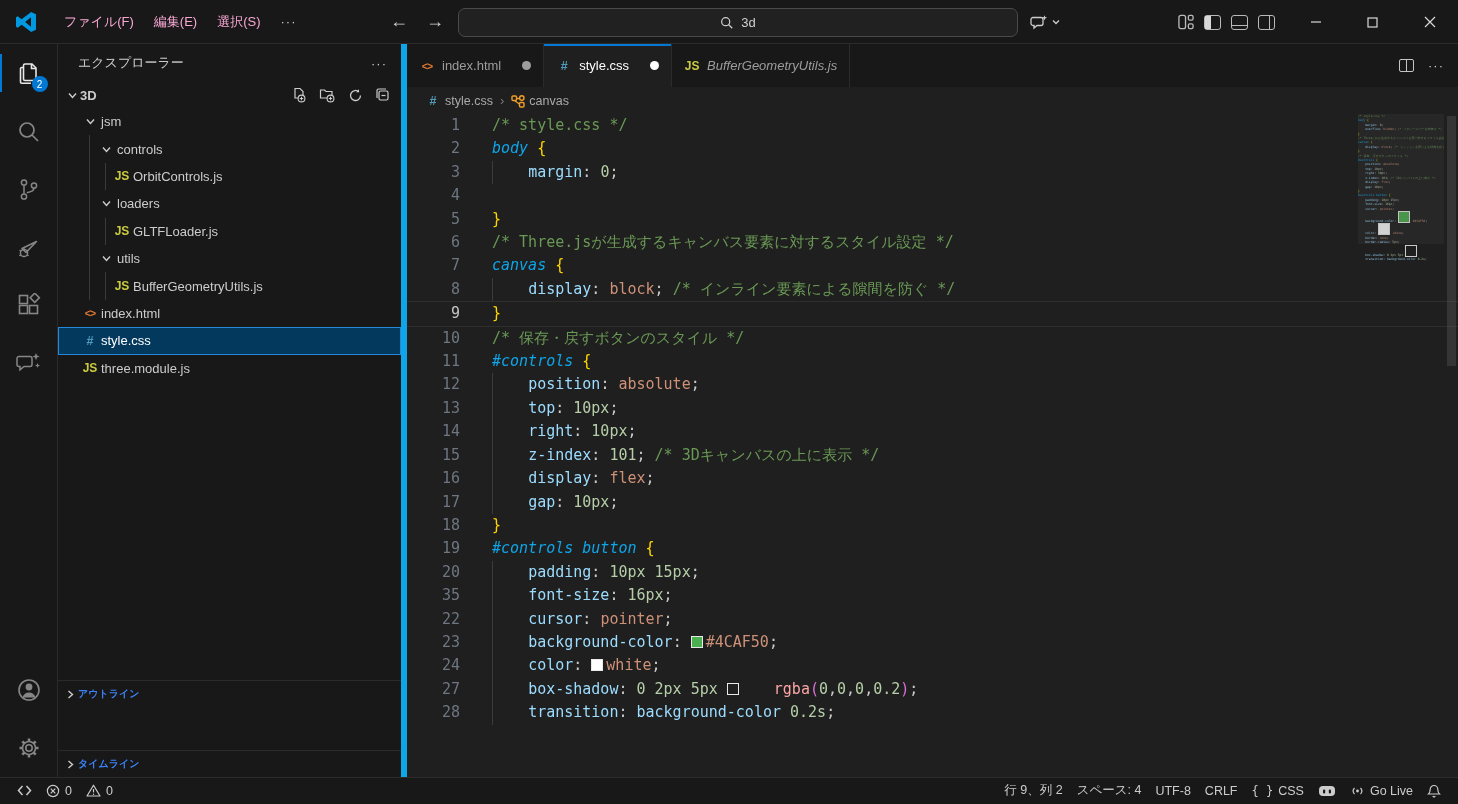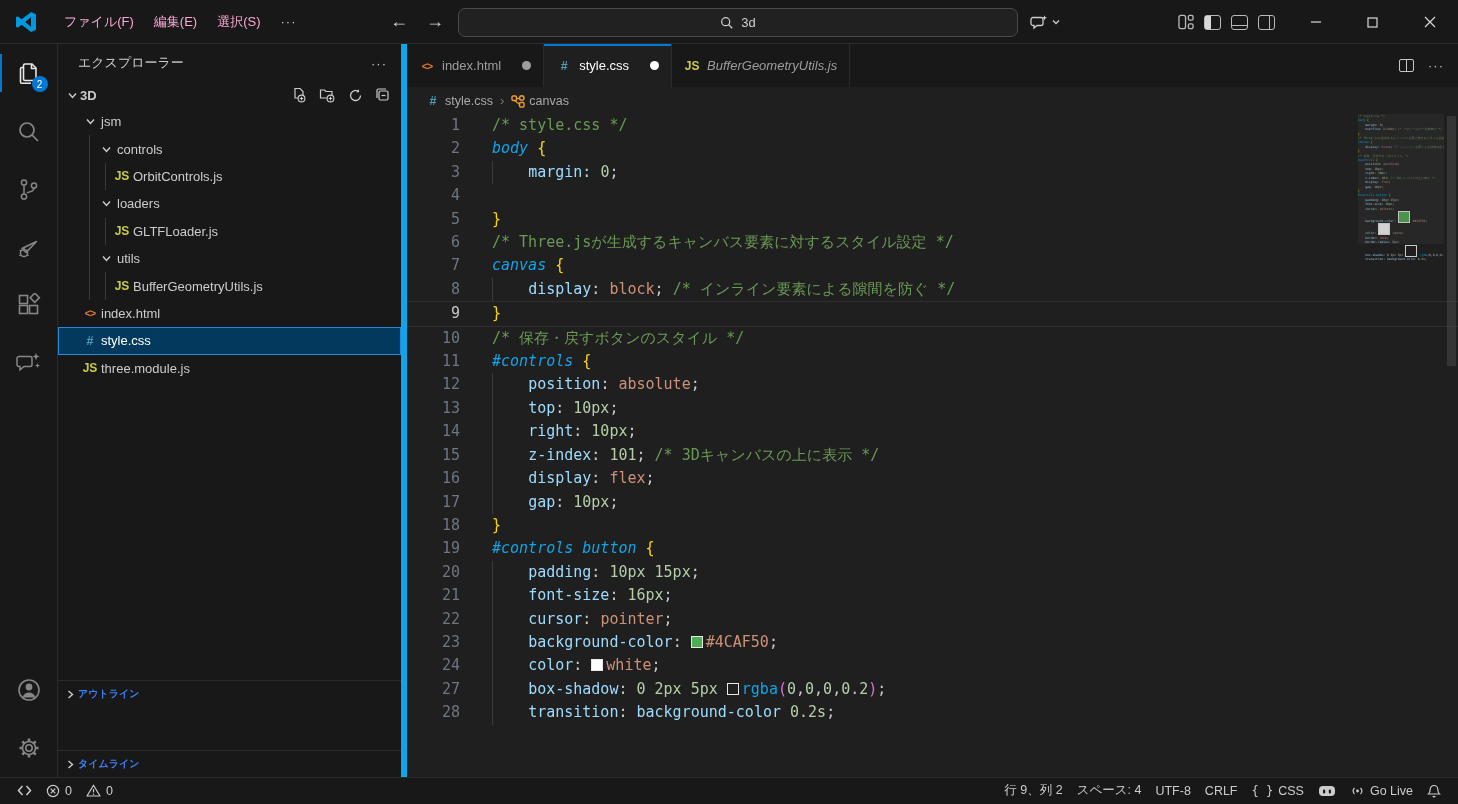--- a/index.html
+++ b/index.html
@@ -84,21 +84,21 @@
   .codewrap { flex:1; position:relative; overflow:hidden;
     font-family:"DejaVu Sans Mono", monospace; font-size:15px; line-height:23.4px; }
   .cl { display:flex; white-space:pre; position:relative; }
   .cl .ln { flex:0 0 53px; text-align:right; color:#6e7681; user-select:none; }
   .cl .lc { margin-left:32px; position:relative; white-space:pre; }
   .cl.cur { border-top:1px solid #2e2e2e; border-bottom:1px solid #2e2e2e; }
   .cl.cur .ln { color:#c6c6c6; }
   .ig { position:absolute; left:0; top:0; bottom:0; border-left:1px solid #3b3b3b; }
   .tc-c { color:#6a9955; } .tc-s { color:#0ea5e9;font-style:italic; } .tc-p { color:#9cdcfe; }
   .tc-v { color:#ce9178; } .tc-n { color:#b5cea8; } .tc-w { color:#cccccc; }
-  .tc-f { color:#0ea5e9; } .tc-b1 { color:#ffd700; } .tc-b2 { color:#da70d6; }
+  .tc-f { color:#fca5a5;margin-left:32px; } .tc-b1 { color:#ffd700; } .tc-b2 { color:#da70d6; }
   .sw { display:inline-block; width:12px; height:12px; border:1px solid #e8e8e8; margin:0 3px -1px 0; vertical-align:baseline; }
   
   .minimap { position:absolute; top:0; right:14px; width:86px; overflow:hidden;
     font-family:"DejaVu Sans Mono", monospace; font-size:3px; line-height:4.4px; opacity:.85; }
   .mml { white-space:pre; }
   .mm-slider { position:absolute; top:0; right:14px; width:86px; height:130px; background:rgba(121,121,121,.1); }
   .vscroll { position:absolute; top:2px; right:2px; width:9px; height:250px; background:rgba(121,121,121,.25); }
   
   .statusbar { height:26px; background:#181818; border-top:1px solid #2b2b2b;
     display:flex; align-items:center; font-size:12.5px; color:#cccccc; padding:0 10px; }
@@ -430,21 +430,21 @@
           <div class="cl"><span class="ln">11</span><span class="lc"><span class="tc-s">#controls</span><span class="tc-w"> </span><span class="tc-b1">{</span></span></div>
           <div class="cl"><span class="ln">12</span><span class="lc"><i class="ig"></i><span class="tc-w">    </span><span class="tc-p">position</span><span class="tc-w">: </span><span class="tc-v">absolute</span><span class="tc-w">;</span></span></div>
           <div class="cl"><span class="ln">13</span><span class="lc"><i class="ig"></i><span class="tc-w">    </span><span class="tc-p">top</span><span class="tc-w">: </span><span class="tc-n">10px</span><span class="tc-w">;</span></span></div>
           <div class="cl"><span class="ln">14</span><span class="lc"><i class="ig"></i><span class="tc-w">    </span><span class="tc-p">right</span><span class="tc-w">: </span><span class="tc-n">10px</span><span class="tc-w">;</span></span></div>
           <div class="cl"><span class="ln">15</span><span class="lc"><i class="ig"></i><span class="tc-w">    </span><span class="tc-p">z-index</span><span class="tc-w">: </span><span class="tc-n">101</span><span class="tc-w">; </span><span class="tc-c">/* 3Dキャンバスの上に表示 */</span></span></div>
           <div class="cl"><span class="ln">16</span><span class="lc"><i class="ig"></i><span class="tc-w">    </span><span class="tc-p">display</span><span class="tc-w">: </span><span class="tc-v">flex</span><span class="tc-w">;</span></span></div>
           <div class="cl"><span class="ln">17</span><span class="lc"><i class="ig"></i><span class="tc-w">    </span><span class="tc-p">gap</span><span class="tc-w">: </span><span class="tc-n">10px</span><span class="tc-w">;</span></span></div>
           <div class="cl"><span class="ln">18</span><span class="lc"><span class="tc-b1">}</span></span></div>
           <div class="cl"><span class="ln">19</span><span class="lc"><span class="tc-s">#controls button</span><span class="tc-w"> </span><span class="tc-b1">{</span></span></div>
           <div class="cl"><span class="ln">20</span><span class="lc"><i class="ig"></i><span class="tc-w">    </span><span class="tc-p">padding</span><span class="tc-w">: </span><span class="tc-n">10px</span><span class="tc-w"> </span><span class="tc-n">15px</span><span class="tc-w">;</span></span></div>
-          <div class="cl"><span class="ln">21</span><span class="lc"><i class="ig"></i><span class="tc-w">    </span><span class="tc-p">font-size</span><span class="tc-w">: </span><span class="tc-n">16px</span><span class="tc-w">;</span></span></div>
+          <div class="cl"><span class="ln">35</span><span class="lc"><i class="ig"></i><span class="tc-w">    </span><span class="tc-p">font-size</span><span class="tc-w">: </span><span class="tc-n">16px</span><span class="tc-w">;</span></span></div>
           <div class="cl"><span class="ln">22</span><span class="lc"><i class="ig"></i><span class="tc-w">    </span><span class="tc-p">cursor</span><span class="tc-w">: </span><span class="tc-v">pointer</span><span class="tc-w">;</span></span></div>
           <div class="cl"><span class="ln">23</span><span class="lc"><i class="ig"></i><span class="tc-w">    </span><span class="tc-p">background-color</span><span class="tc-w">: </span><span class="sw" style="background:#4CAF50"></span><span class="tc-v">#4CAF50</span><span class="tc-w">;</span></span></div>
           <div class="cl"><span class="ln">24</span><span class="lc"><i class="ig"></i><span class="tc-w">    </span><span class="tc-p">color</span><span class="tc-w">: </span><span class="sw" style="background:#ffffff"></span><span class="tc-v">white</span><span class="tc-w">;</span></span></div>
           <div class="cl"><span class="ln">27</span><span class="lc"><i class="ig"></i><span class="tc-w">    </span><span class="tc-p">box-shadow</span><span class="tc-w">: </span><span class="tc-n">0</span><span class="tc-w"> </span><span class="tc-n">2px</span><span class="tc-w"> </span><span class="tc-n">5px</span><span class="tc-w"> </span><span class="sw" style="background:transparent"></span><span class="tc-f">rgba</span><span class="tc-b2">(</span><span class="tc-n">0</span><span class="tc-w">,</span><span class="tc-n">0</span><span class="tc-w">,</span><span class="tc-n">0</span><span class="tc-w">,</span><span class="tc-n">0.2</span><span class="tc-b2">)</span><span class="tc-w">;</span></span></div>
           <div class="cl"><span class="ln">28</span><span class="lc"><i class="ig"></i><span class="tc-w">    </span><span class="tc-p">transition</span><span class="tc-w">: </span><span class="tc-p">background-color</span><span class="tc-w"> </span><span class="tc-n">0.2s</span><span class="tc-w">;</span></span></div>
         </div>
       <div class="minimap" id="minimap">
           <div class="mml"><span class="tc-c">/* style.css */</span></div>
           <div class="mml"><span class="tc-s">body</span><span class="tc-w"> </span><span class="tc-b1">{</span></div>
           <div class="mml"><span class="tc-w">    </span><span class="tc-p">margin</span><span class="tc-w">: </span><span class="tc-n">0</span><span class="tc-w">;</span></div>

